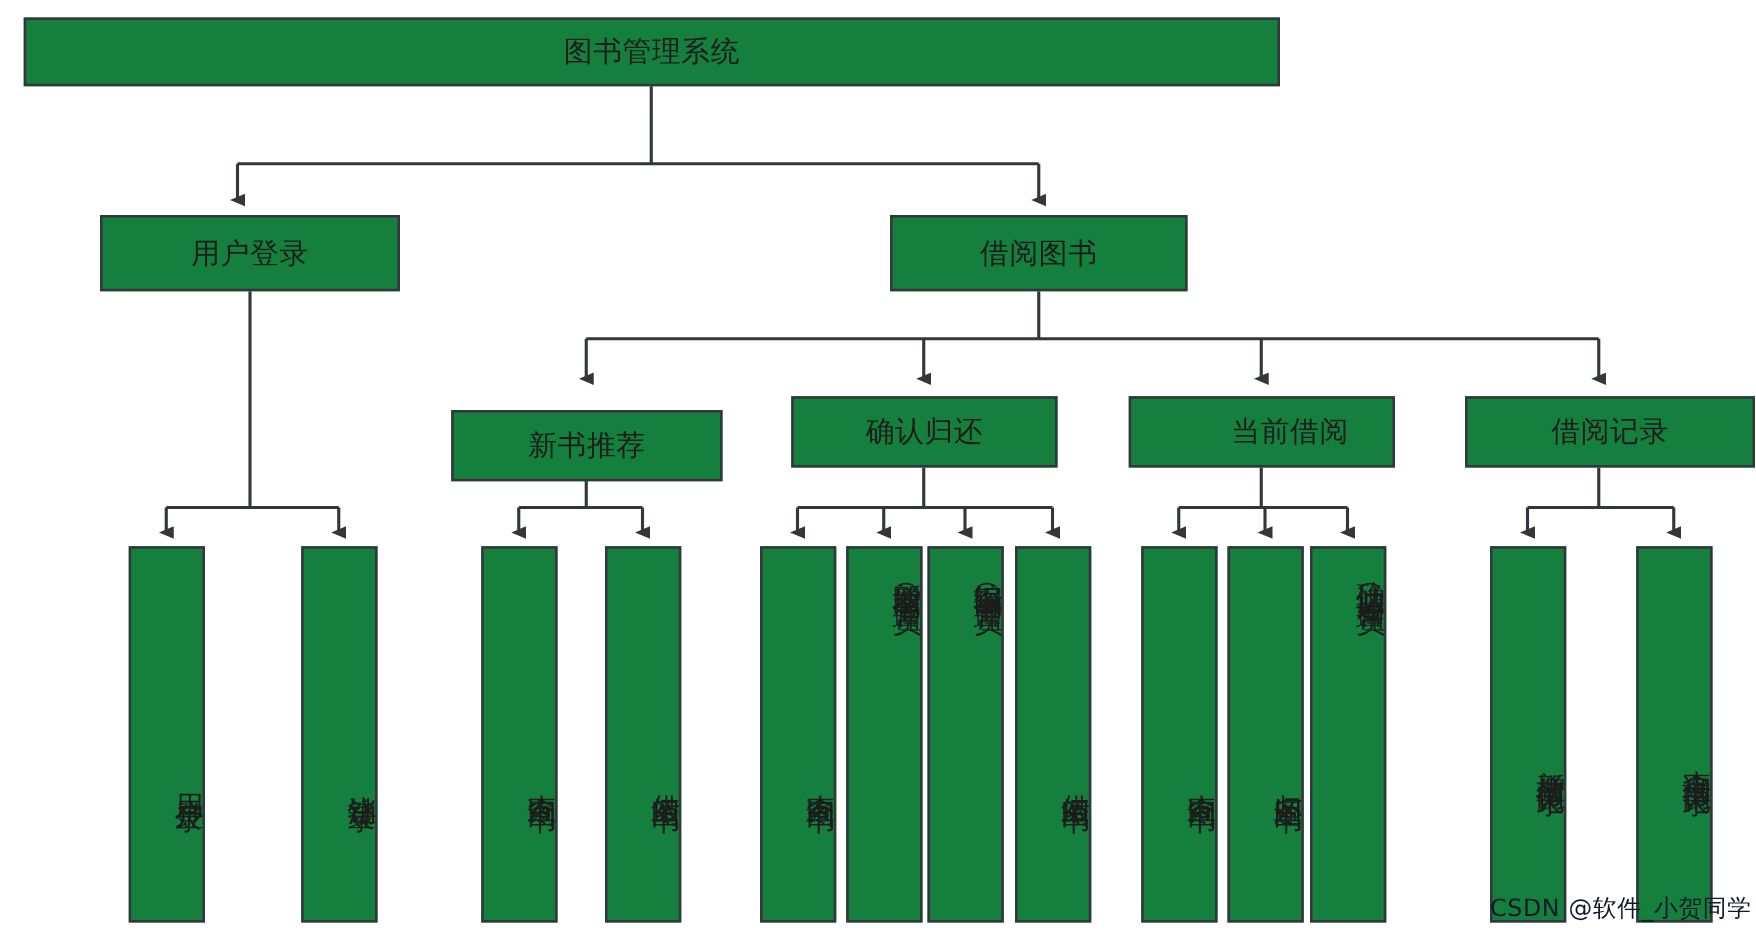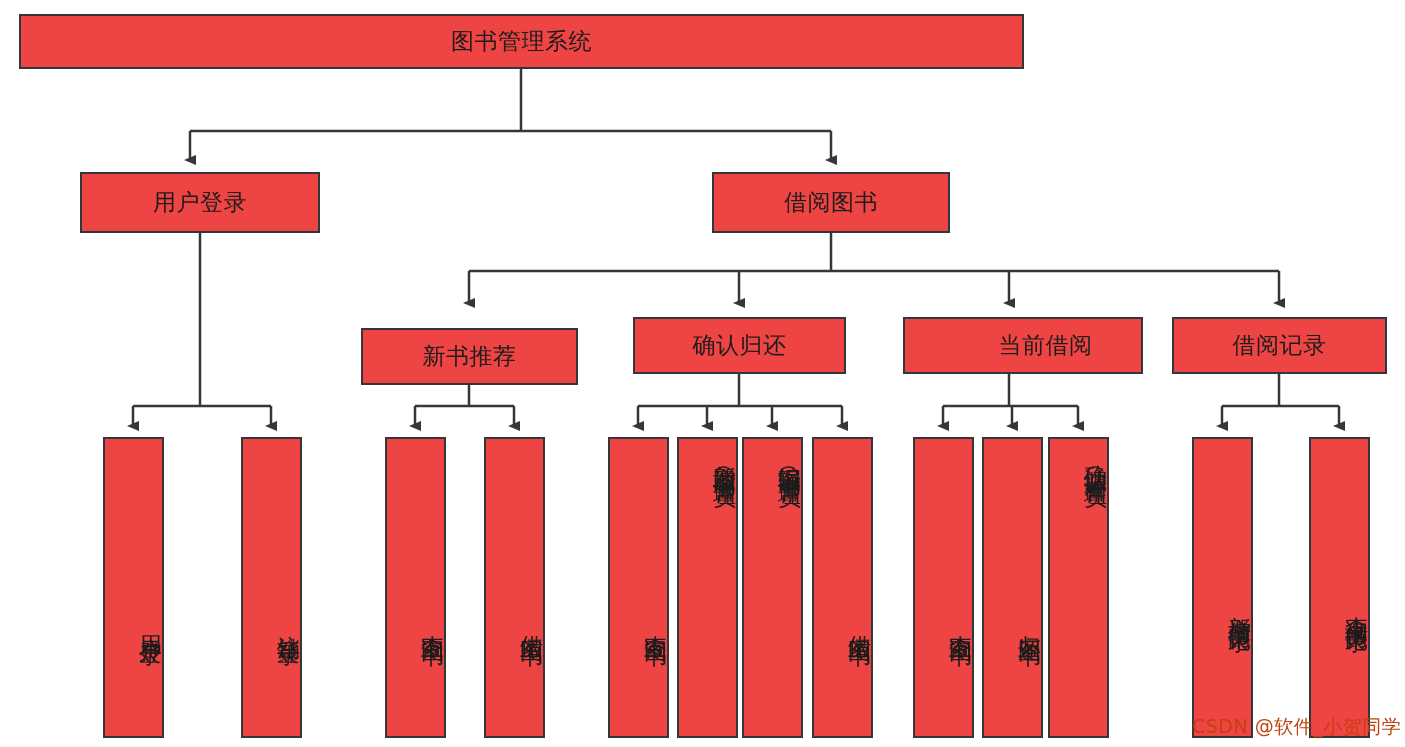--- a/index.html
+++ b/index.html
@@ -13,21 +13,21 @@
   #canvas {
     position: relative;
     width: 1405px;
     height: 747px;
     background: #ffffff;
     overflow: hidden;
   }
   .node {
     position: absolute;
     box-sizing: border-box;
-    background: #ef4444;
+    background: #15803d;
     border: 2.5px solid #33373b;
     display: flex;
     align-items: center;
     justify-content: center;
     color: #1c1c1c;
   }
   .node.horiz {
     font-size: 23px;
     letter-spacing: 0.5px;
   }
@@ -52,21 +52,21 @@
     position: absolute;
     left: 0;
     top: 0;
     width: 1405px;
     height: 747px;
     pointer-events: none;
   }
   .watermark {
     position: absolute;
     font-size: 19px;
-    color: #c2410c;
+    color: #0f172a;
     white-space: nowrap;
     letter-spacing: 0.5px;
   }
 </style>
 </head>
 <body>
 
 <div id="canvas">
 
   <svg id="wires" viewBox="0 0 1405 747">
@@ -132,24 +132,24 @@
   <div class="node horiz" style="left:712px; top:172px; width:238px; height:61px;">
     <span class="lbl">借阅图书</span>
   </div>
 
   <div class="node horiz" style="left:361px; top:328px; width:217px; height:57px;">
     <span class="lbl">新书推荐</span>
   </div>
   <div class="node horiz" style="left:633px; top:317px; width:213px; height:57px;">
     <span class="lbl">确认归还</span>
   </div>
-  <div class="node horiz" style="left:903px; top:317px; width:240px; height:57px;padding-left:45px;">
+  <div class="node horiz" style="left:903px; top:317px; width:213px; height:57px;padding-left:45px;">
     <span class="lbl">当前借阅</span>
   </div>
-  <div class="node horiz" style="left:1172px; top:317px; width:215px; height:57px;">
+  <div class="node horiz" style="left:1172px; top:317px; width:232px; height:57px;">
     <span class="lbl">借阅记录</span>
   </div>
 
   <div class="node vert" style="left:103px; top:437px; width:61px; height:301px; padding-top:70px;">
     <span class="lbl">用户登录</span>
   </div>
   <div class="node vert" style="left:241px; top:437px; width:61px; height:301px; padding-top:70px;">
     <span class="lbl">注销登录</span>
   </div>
 

